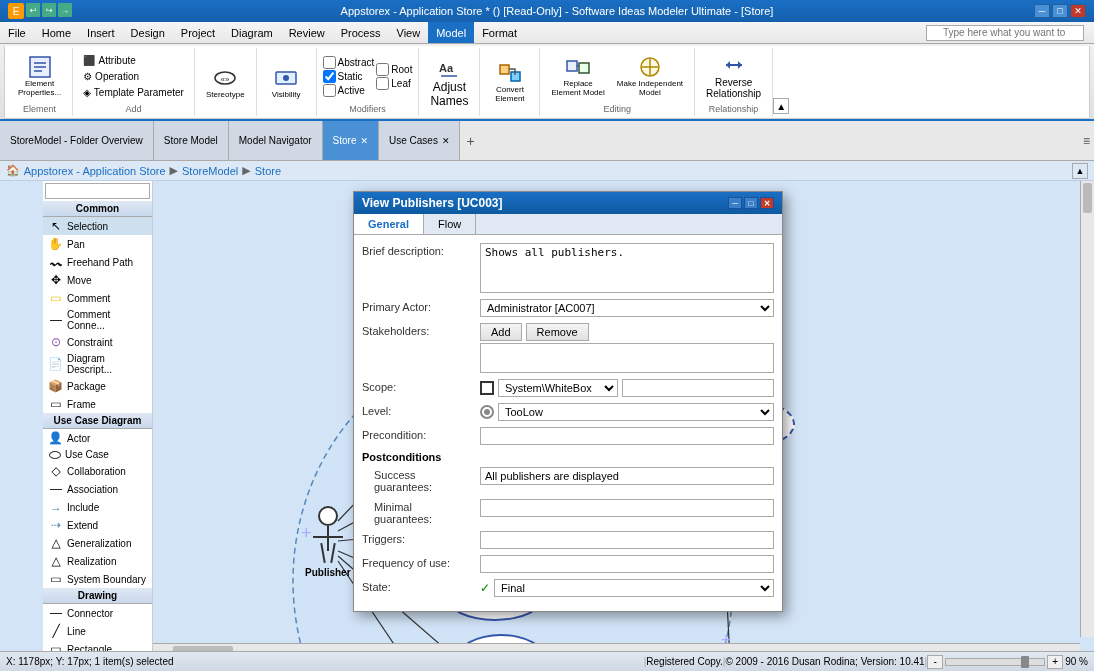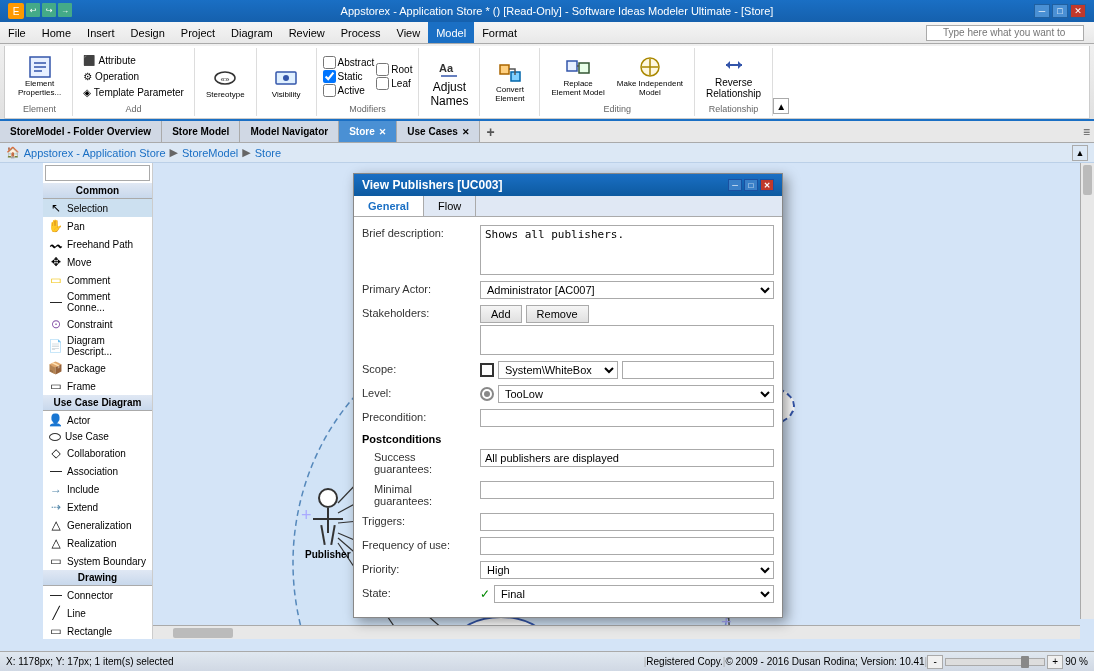--- a/index.html
+++ b/index.html
@@ -97,22 +97,21 @@
       border: 1px solid transparent;
     }
     .checkbox-label { display: flex; align-items: center; gap: 2px; font-size: 10px; cursor: pointer; }
 
     
     .tabs-bar {
       background: #e8e8e8;
       display: flex;
       align-items: center;
       border-bottom: 1px solid #aaa;
-      height: 22px;
-      font-weight: bold;
+      height: 40px;
     }
     .doc-tab {
       padding: 2px 10px;
       font-size: 10px;
       cursor: pointer;
       border-right: 1px solid #aaa;
       height: 100%;
       display: flex;
       align-items: center;
       gap: 4px;
@@ -821,26 +820,20 @@
         <div class="form-row">
           <div class="form-label">Triggers:</div>
           <input type="text" class="form-control" value="" style="">
         </div>
 
         <div class="form-row">
           <div class="form-label">Frequency of use:</div>
           <input type="text" class="form-control" value="" style="">
         </div>
 
-        <div class="form-row">
-          <div class="form-label">Priority:</div>
-          <select class="form-select">
-            <option>High</option>
-          </select>
-        </div>
 
         <div class="form-row">
           <div class="form-label">State:</div>
           <div style="flex:1;display:flex;align-items:center;gap:4px;">
             <span style="color:#008800;font-size:12px;">✓</span>
             <select class="form-select">
               <option>Final</option>
             </select>
           </div>
         </div>

